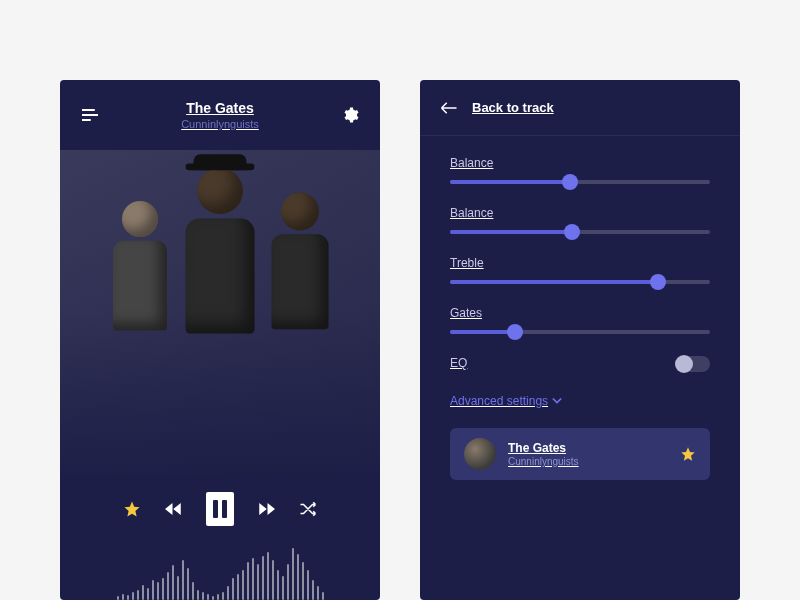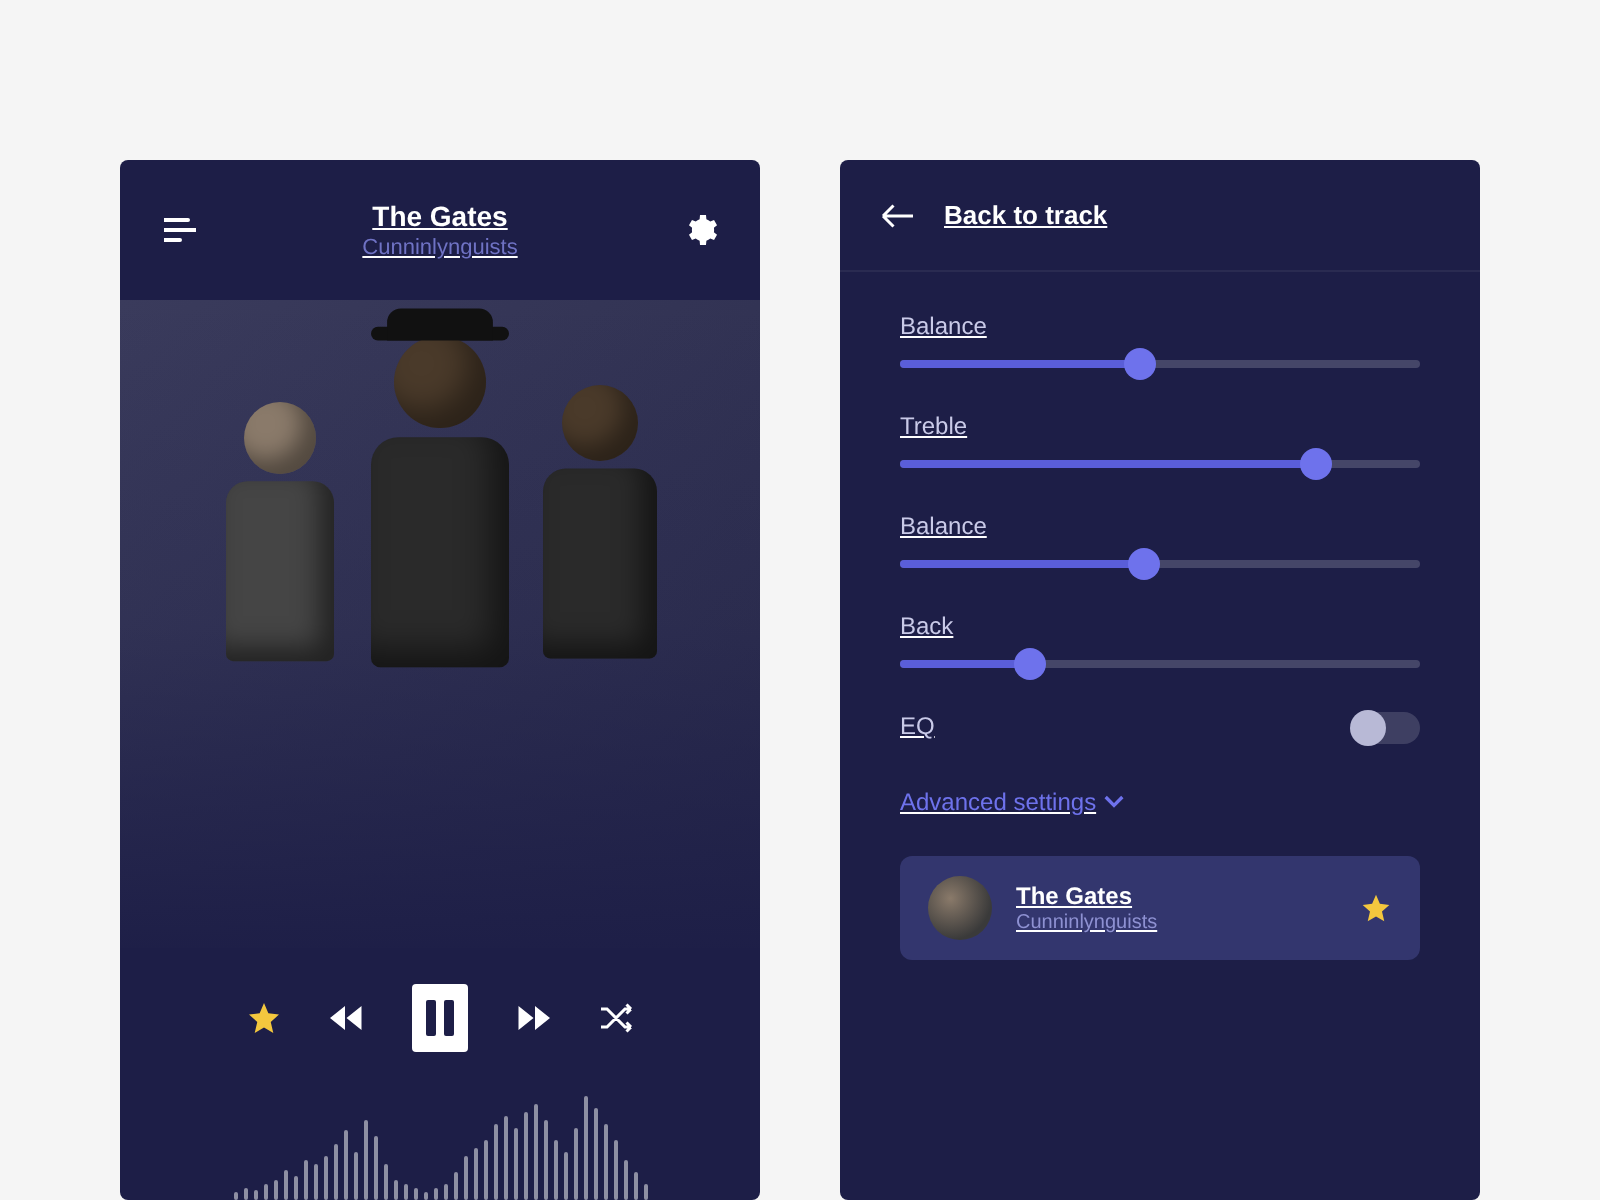--- a/index.html
+++ b/index.html
@@ -344,35 +344,35 @@
 
     <div class="sliders">
       <div class="slider-group">
         <div class="slider-label">Balance</div>
         <div class="slider-track">
           <div class="slider-fill" style="width:46%"></div>
           <div class="slider-thumb" style="left:46%"></div>
         </div>
       </div>
       <div class="slider-group">
+        <div class="slider-label">Balance</div>
+        <div class="slider-track">
+          <div class="slider-fill" style="width:47%"></div>
+          <div class="slider-thumb" style="left:47%"></div>
+        </div>
+      </div>
+      <div class="slider-group">
         <div class="slider-label">Treble</div>
         <div class="slider-track">
           <div class="slider-fill" style="width:80%"></div>
           <div class="slider-thumb" style="left:80%"></div>
         </div>
       </div>
       <div class="slider-group">
-        <div class="slider-label">Balance</div>
-        <div class="slider-track">
-          <div class="slider-fill" style="width:47%"></div>
-          <div class="slider-thumb" style="left:47%"></div>
-        </div>
-      </div>
-      <div class="slider-group">
-        <div class="slider-label">Back</div>
+        <div class="slider-label">Gates</div>
         <div class="slider-track">
           <div class="slider-fill" style="width:25%"></div>
           <div class="slider-thumb" style="left:25%"></div>
         </div>
       </div>
 
       <div class="eq-row">
         <span class="eq-label">EQ</span>
         <div class="toggle">
           <div class="toggle-knob"></div>

